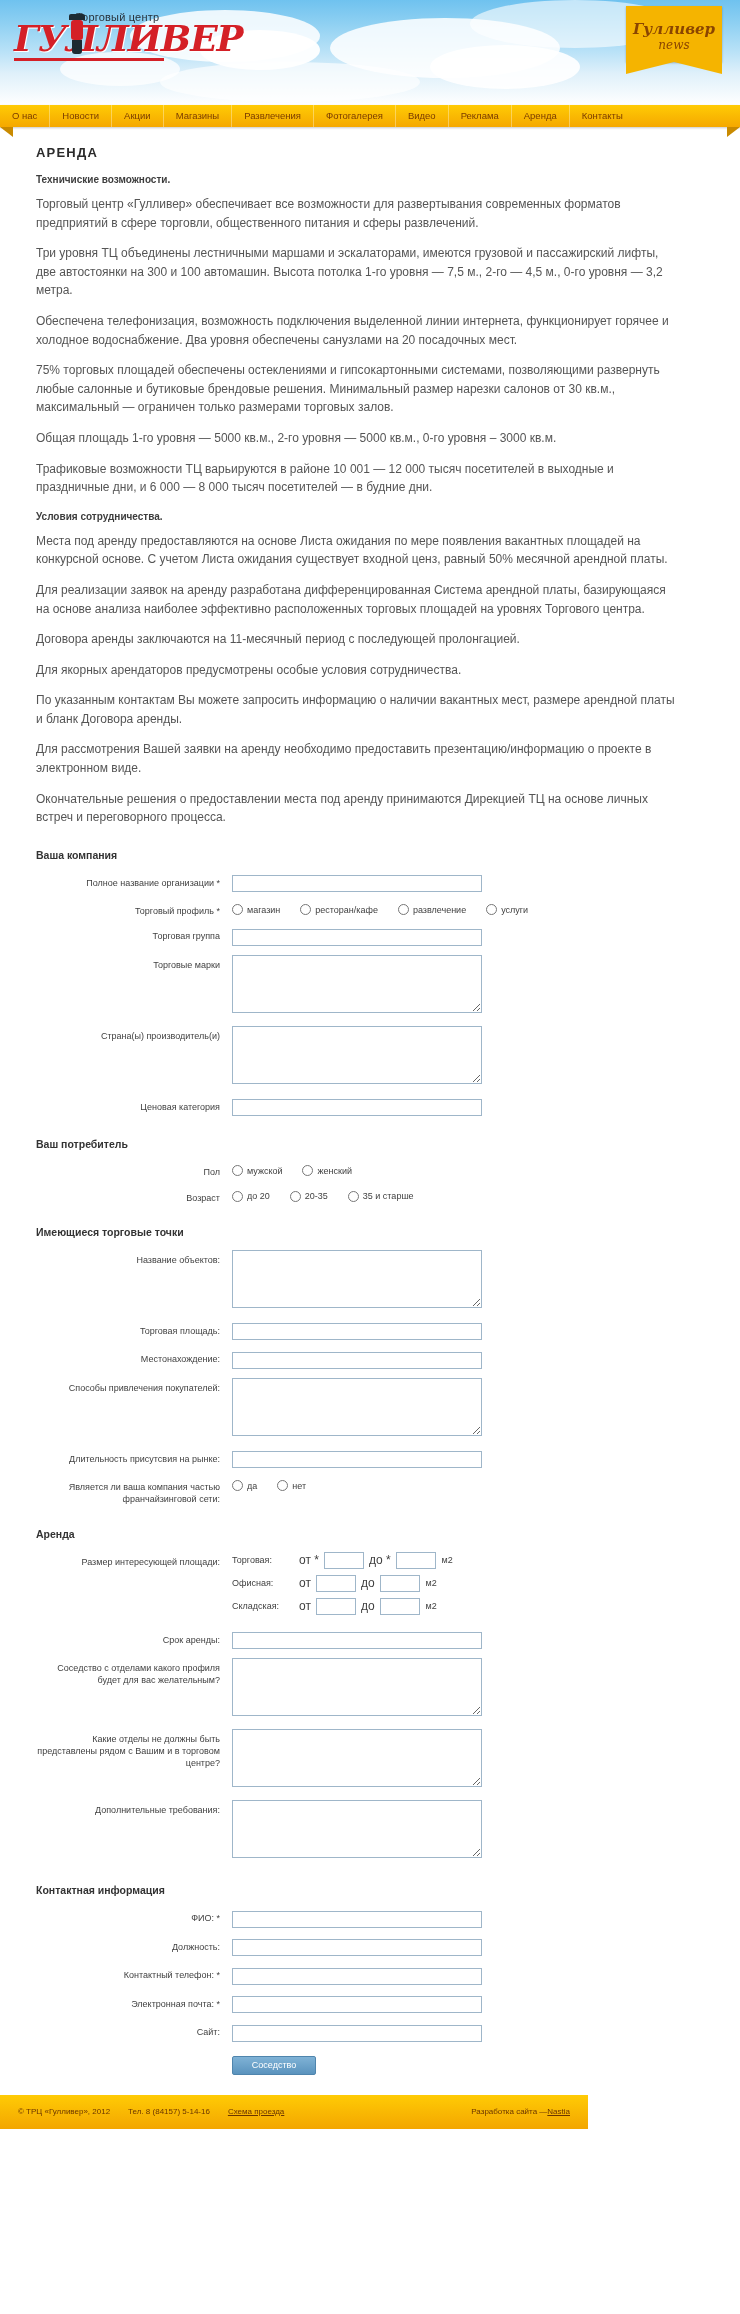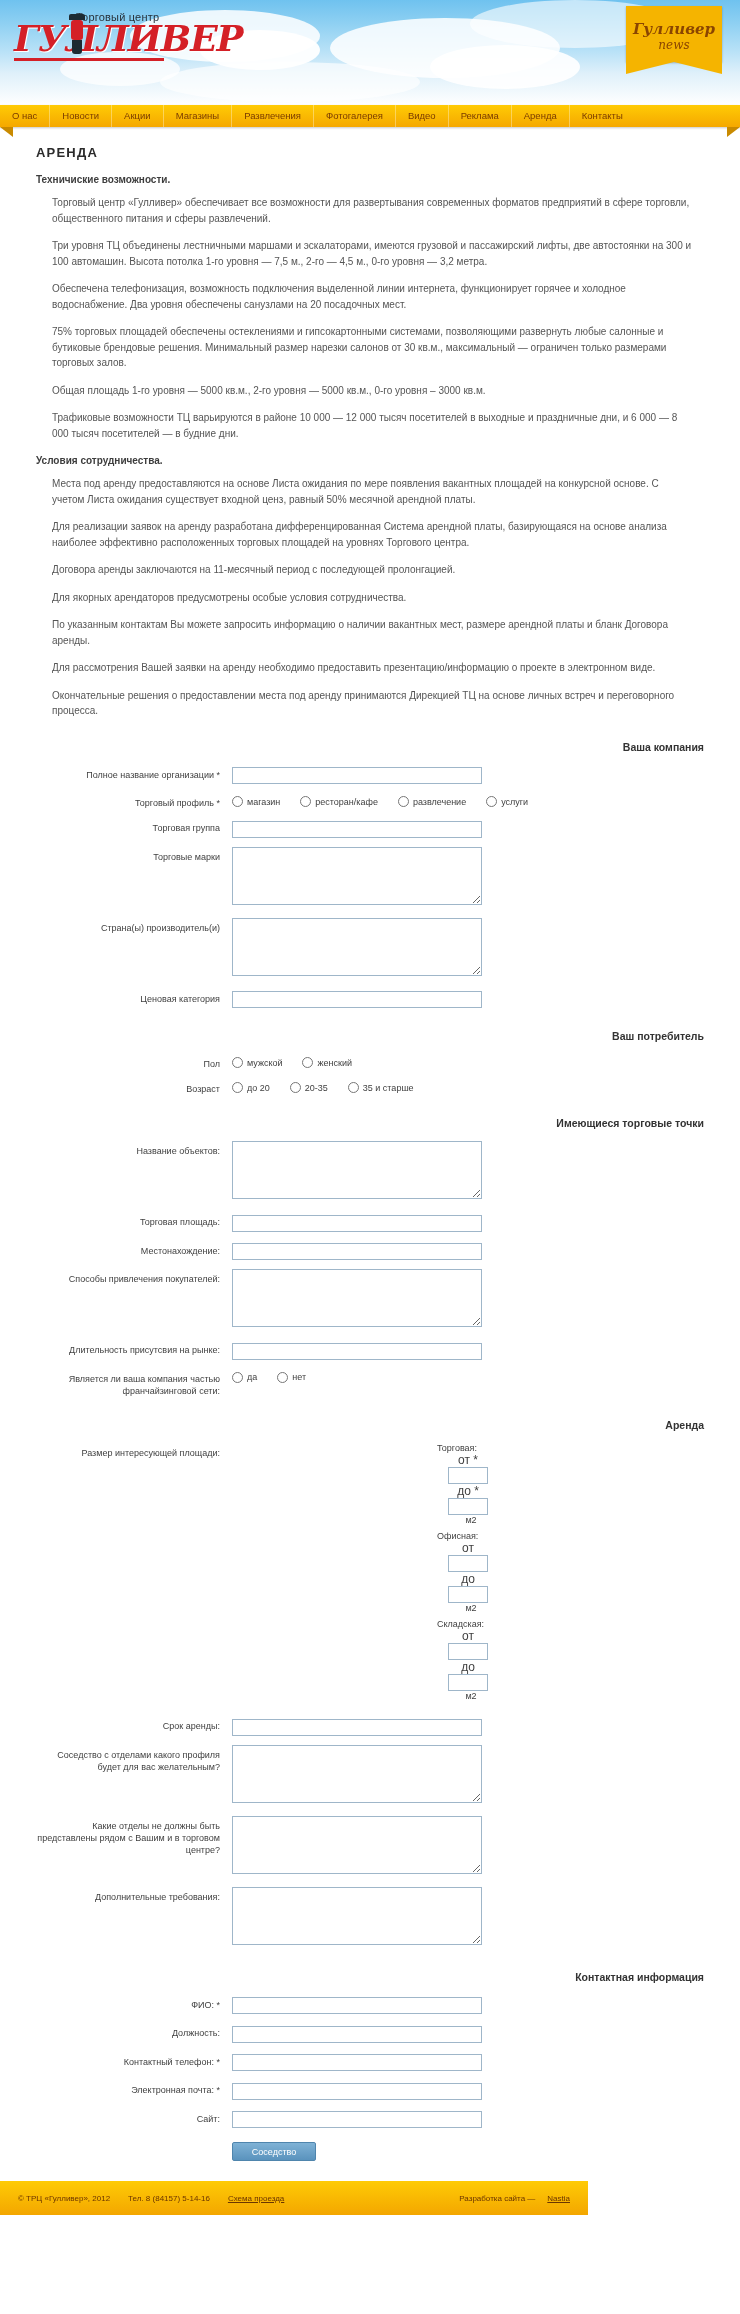--- a/index.html
+++ b/index.html
@@ -134,28 +134,27 @@
   }
   h1.page-title {
     font-size: 13px; color: #2b2b2b; letter-spacing: 1.2px;
     font-weight: bold; margin: 2px 0 14px 0;
   }
   .section-head {
     font-size: 10px; font-weight: bold; color: #3d3d3d;
     margin: 14px 0 10px 0;
   }
   p.para {
-    font-size: 10px; line-height: 1.55; color: #555;
-    margin: 0 0 12px 16px;
+    font-size: 12px; line-height: 1.55; color: #555;
+    margin: 0 0 12px 0;
     max-width: 640px;
   }
   .block-title {
     font-size: 10.5px; font-weight: bold; color: #333;
     margin: 22px 0 12px 0;
-    text-align: right;
   }
 
   
   .form-row {
     display: flex;
     align-items: flex-start;
     margin-bottom: 9px;
   }
   .form-label {
     width: 196px;
@@ -193,21 +192,21 @@
     display: flex; align-items: center;
     font-size: 9px; color: #3f3f3f;
     margin-right: 20px;
     white-space: nowrap;
   }
   .radio-opt input { margin: 0 4px 0 0; width: 11px; height: 11px; }
 
   
   .size-grid { font-size: 9px; color: #3f3f3f; }
   .size-line {
-    display: flex; align-items: center; margin-bottom: 6px; flex-direction: column;
+    display: flex; align-items: center; margin-bottom: 6px;
   }
   .size-name { width: 62px; font-size: 9px; color: #3f3f3f; }
   .size-lbl { margin: 0 5px; font-size: 12px; }
   .size-input {
     width: 40px; height: 17px;
     border: 1px solid #9fb6c9; background: #fff;
     font-size: 9px; padding: 0 3px; outline: none;
   }
   .size-unit { margin-left: 6px; font-size: 9px; color: #3f3f3f; }
 
@@ -230,21 +229,21 @@
     background: linear-gradient(180deg, #ffcb05 0%, #f3a600 100%);
     position: relative;
     display: flex;
     align-items: center;
     padding: 0 18px;
     font-size: 8px;
     color: #6b3500;
   }
   .footer a { color: #6b3500; text-decoration: underline; }
   .footer .f-left { display: flex; gap: 18px; align-items: center; }
-  .footer .f-right { margin-left: auto; display: flex; gap: 12px; align-items: center; }
+  .footer .f-right { margin-left: auto; display: flex; gap: 0; align-items: center; }
 </style>
 </head>
 <body>
 
 <div class="page">
 
   <div class="sky">
     <div class="cloud c1"></div>
     <div class="cloud c2"></div>
     <div class="cloud c3"></div>
@@ -290,21 +289,21 @@
   <div class="content">
 
     <h1 class="page-title">АРЕНДА</h1>
 
     <div class="section-head">Техничиские возможности.</div>
     <p class="para">Торговый центр «Гулливер» обеспечивает все возможности для развертывания современных форматов предприятий в сфере торговли, общественного питания и сферы развлечений.</p>
     <p class="para">Три уровня ТЦ объединены лестничными маршами и эскалаторами, имеются грузовой и пассажирский лифты, две автостоянки на 300 и 100 автомашин. Высота потолка 1-го уровня — 7,5 м., 2-го — 4,5 м., 0-го уровня — 3,2 метра.</p>
     <p class="para">Обеспечена телефонизация, возможность подключения выделенной линии интернета, функционирует горячее и холодное водоснабжение. Два уровня обеспечены санузлами на 20 посадочных мест.</p>
     <p class="para">75% торговых площадей обеспечены остеклениями и гипсокартонными системами, позволяющими развернуть любые салонные и бутиковые брендовые решения. Минимальный размер нарезки салонов от 30 кв.м., максимальный — ограничен только размерами торговых залов.</p>
     <p class="para">Общая площадь 1-го уровня — 5000 кв.м., 2-го уровня — 5000 кв.м., 0-го уровня – 3000 кв.м.</p>
-    <p class="para">Трафиковые возможности ТЦ варьируются в районе 10 000 — 12 000 тысяч посетителей в выходные и праздничные дни, и 6 000 — 8 000 тысяч посетителей — в будние дни.</p>
+    <p class="para">Трафиковые возможности ТЦ варьируются в районе 10 001 — 12 000 тысяч посетителей в выходные и праздничные дни, и 6 000 — 8 000 тысяч посетителей — в будние дни.</p>
 
     <div class="section-head">Условия сотрудничества.</div>
     <p class="para">Места под аренду предоставляются на основе Листа ожидания по мере появления вакантных площадей на конкурсной основе. С учетом Листа ожидания существует входной ценз, равный 50% месячной арендной платы.</p>
     <p class="para">Для реализации заявок на аренду разработана дифференцированная Система арендной платы, базирующаяся на основе анализа наиболее эффективно расположенных торговых площадей на уровнях Торгового центра.</p>
     <p class="para">Договора аренды заключаются на 11-месячный период с последующей пролонгацией.</p>
     <p class="para">Для якорных арендаторов предусмотрены особые условия сотрудничества.</p>
     <p class="para">По указанным контактам Вы можете запросить информацию о наличии вакантных мест, размере арендной платы и бланк Договора аренды.</p>
     <p class="para">Для рассмотрения Вашей заявки на аренду необходимо предоставить презентацию/информацию о проекте в электронном виде.</p>
     <p class="para">Окончательные решения о предоставлении места под аренду принимаются Дирекцией ТЦ на основе личных встреч и переговорного процесса.</p>
 

